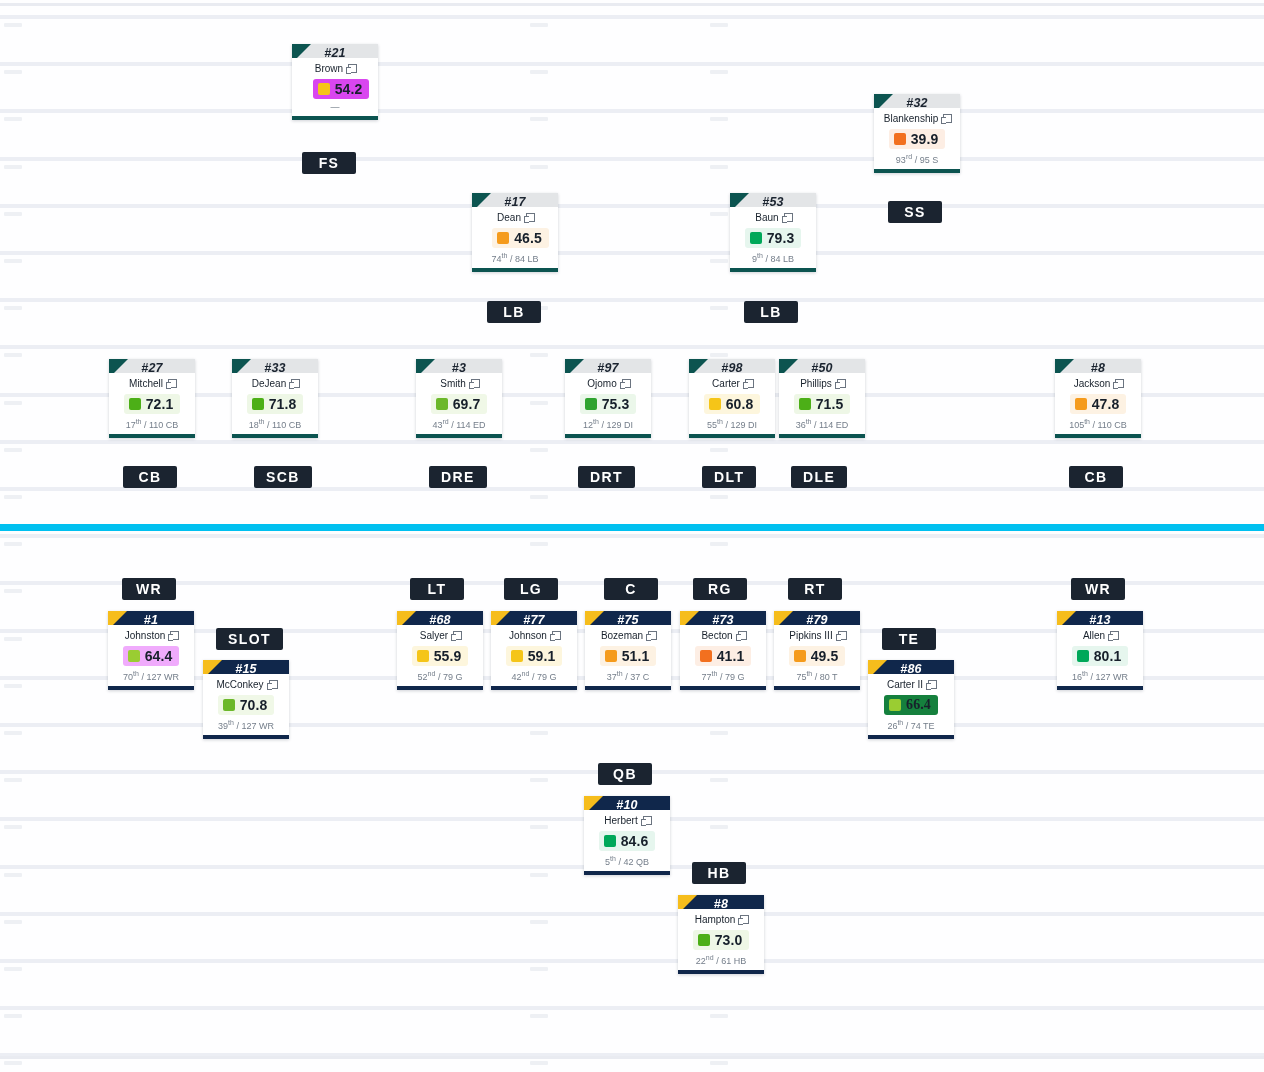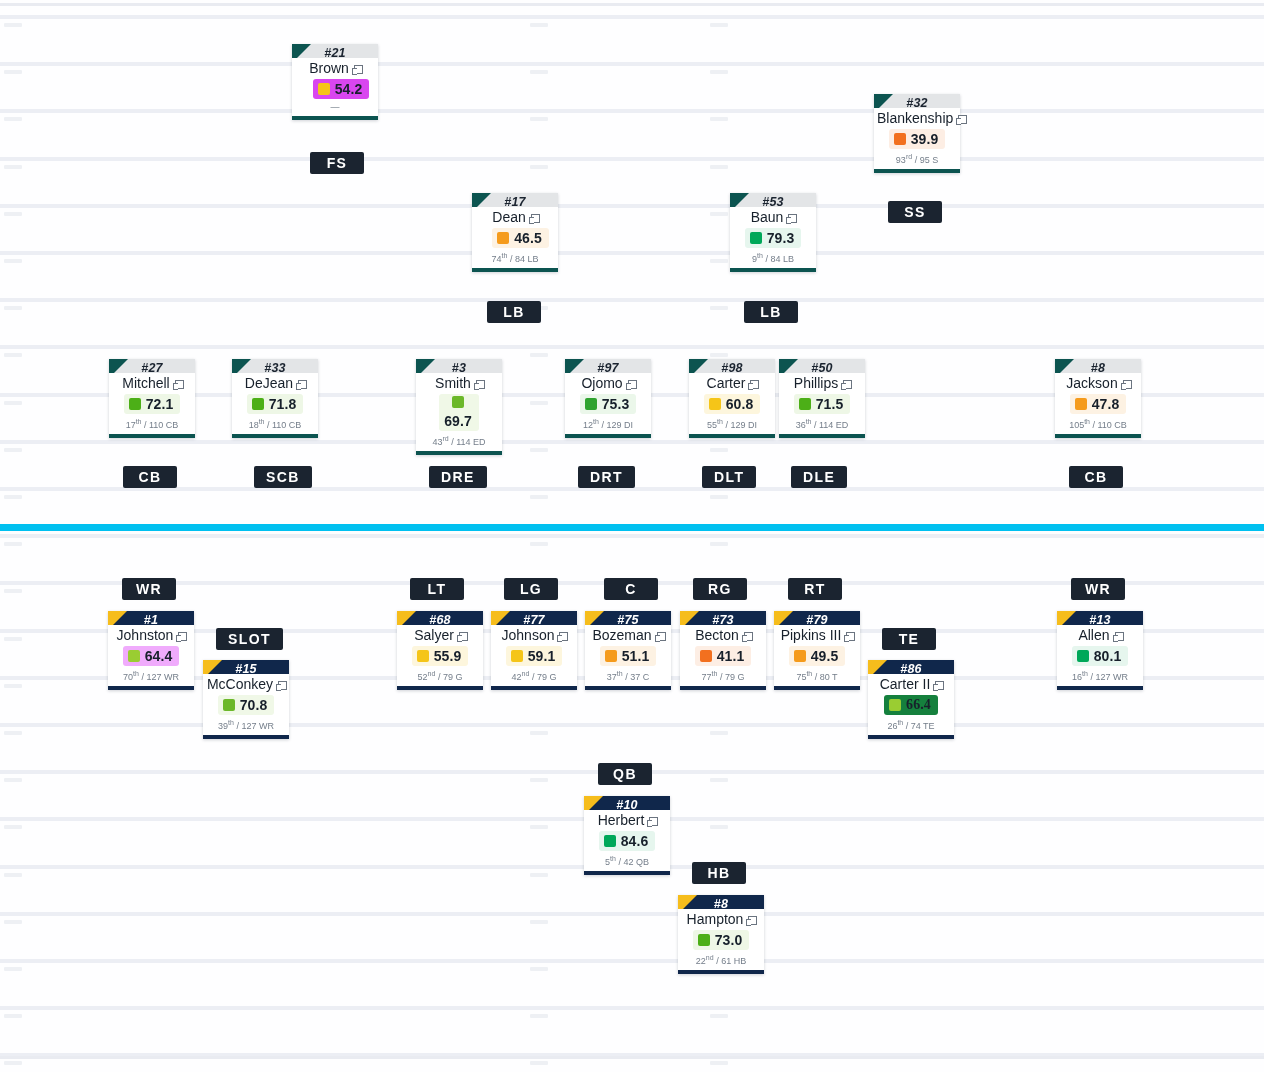--- a/index.html
+++ b/index.html
@@ -99,21 +99,21 @@
   .card.def .hdr .corner { border-color: #0c5450 transparent transparent transparent; }
   .card.def .foot { background: #0c5450; }
   
   .card.off .hdr { background: #10274b; }
   .card.off .hdr .num { color: #ffffff; }
   .card.off .hdr .corner { border-color: #f6bd1c transparent transparent transparent; }
   .card.off .foot { background: #10274b; }
 
   .card .body { padding: 3px 3px 2px; text-align: center; }
   .card .pname {
-    font-size: 14px;
+    font-size: 10px;
     color: #17202b;
     line-height: 15px;
     white-space: nowrap;
   }
   .card .pname .copy-icon {
     display: inline-block;
     position: relative;
     width: 9px; height: 9px;
     margin-left: 3px;
     vertical-align: -1px;
@@ -260,21 +260,21 @@
       <div class="hash" style="top: 1014px; left: 4px;"></div>
       <div class="yard-line" style="top: 1053px;"></div>
       <div class="hash" style="top: 1061px; left: 530px;"></div>
       <div class="hash" style="top: 1061px; left: 710px;"></div>
       <div class="hash" style="top: 1061px; left: 4px;"></div>
       <div class="sideline-top" style="top: 3px;"></div>
       <div class="sideline-bottom" style="top: 1056px;"></div>
     </div>
   <div class="los"></div>
   <div id="chips-layer">
-      <div class="pos-chip" style="left: 310px; top: 152px;">FS</div>
+      <div class="pos-chip" style="left: 302px; top: 152px;">FS</div>
       <div class="pos-chip" style="left: 888px; top: 201px;">SS</div>
       <div class="pos-chip" style="left: 487px; top: 301px;">LB</div>
       <div class="pos-chip" style="left: 744px; top: 301px;">LB</div>
       <div class="pos-chip" style="left: 123px; top: 466px;">CB</div>
       <div class="pos-chip" style="left: 254px; top: 466px;">SCB</div>
       <div class="pos-chip" style="left: 429px; top: 466px;">DRE</div>
       <div class="pos-chip" style="left: 578px; top: 466px;">DRT</div>
       <div class="pos-chip" style="left: 702px; top: 466px;">DLT</div>
       <div class="pos-chip" style="left: 791px; top: 466px;">DLE</div>
       <div class="pos-chip" style="left: 1069px; top: 466px;">CB</div>
@@ -381,21 +381,21 @@
         </div>
         <div class="foot"></div>
       </div>
       <div class="card def" style="left: 416px; top: 359px;">
         <div class="hdr">
           <span class="corner"></span>
           <span class="num">#3</span>
         </div>
         <div class="body">
           <div class="pname"><span>Smith</span><span class="copy-icon"></span></div>
-          <div><span class="grade-row" style="background: rgb(240, 248, 231); flex-direction: column;">
+          <div><span class="grade-row" style="background: rgb(240, 248, 231);">
               <span class="grade-swatch" style="background: rgb(108, 184, 42);"></span>
               <span class="grade-val">69.7</span>
             </span></div>
           <div class="rank"><span>43</span><sup>rd</sup> <span>/ 114 ED</span></div>
         </div>
         <div class="foot"></div>
       </div>
       <div class="card def" style="left: 565px; top: 359px;">
         <div class="hdr">
           <span class="corner"></span>

